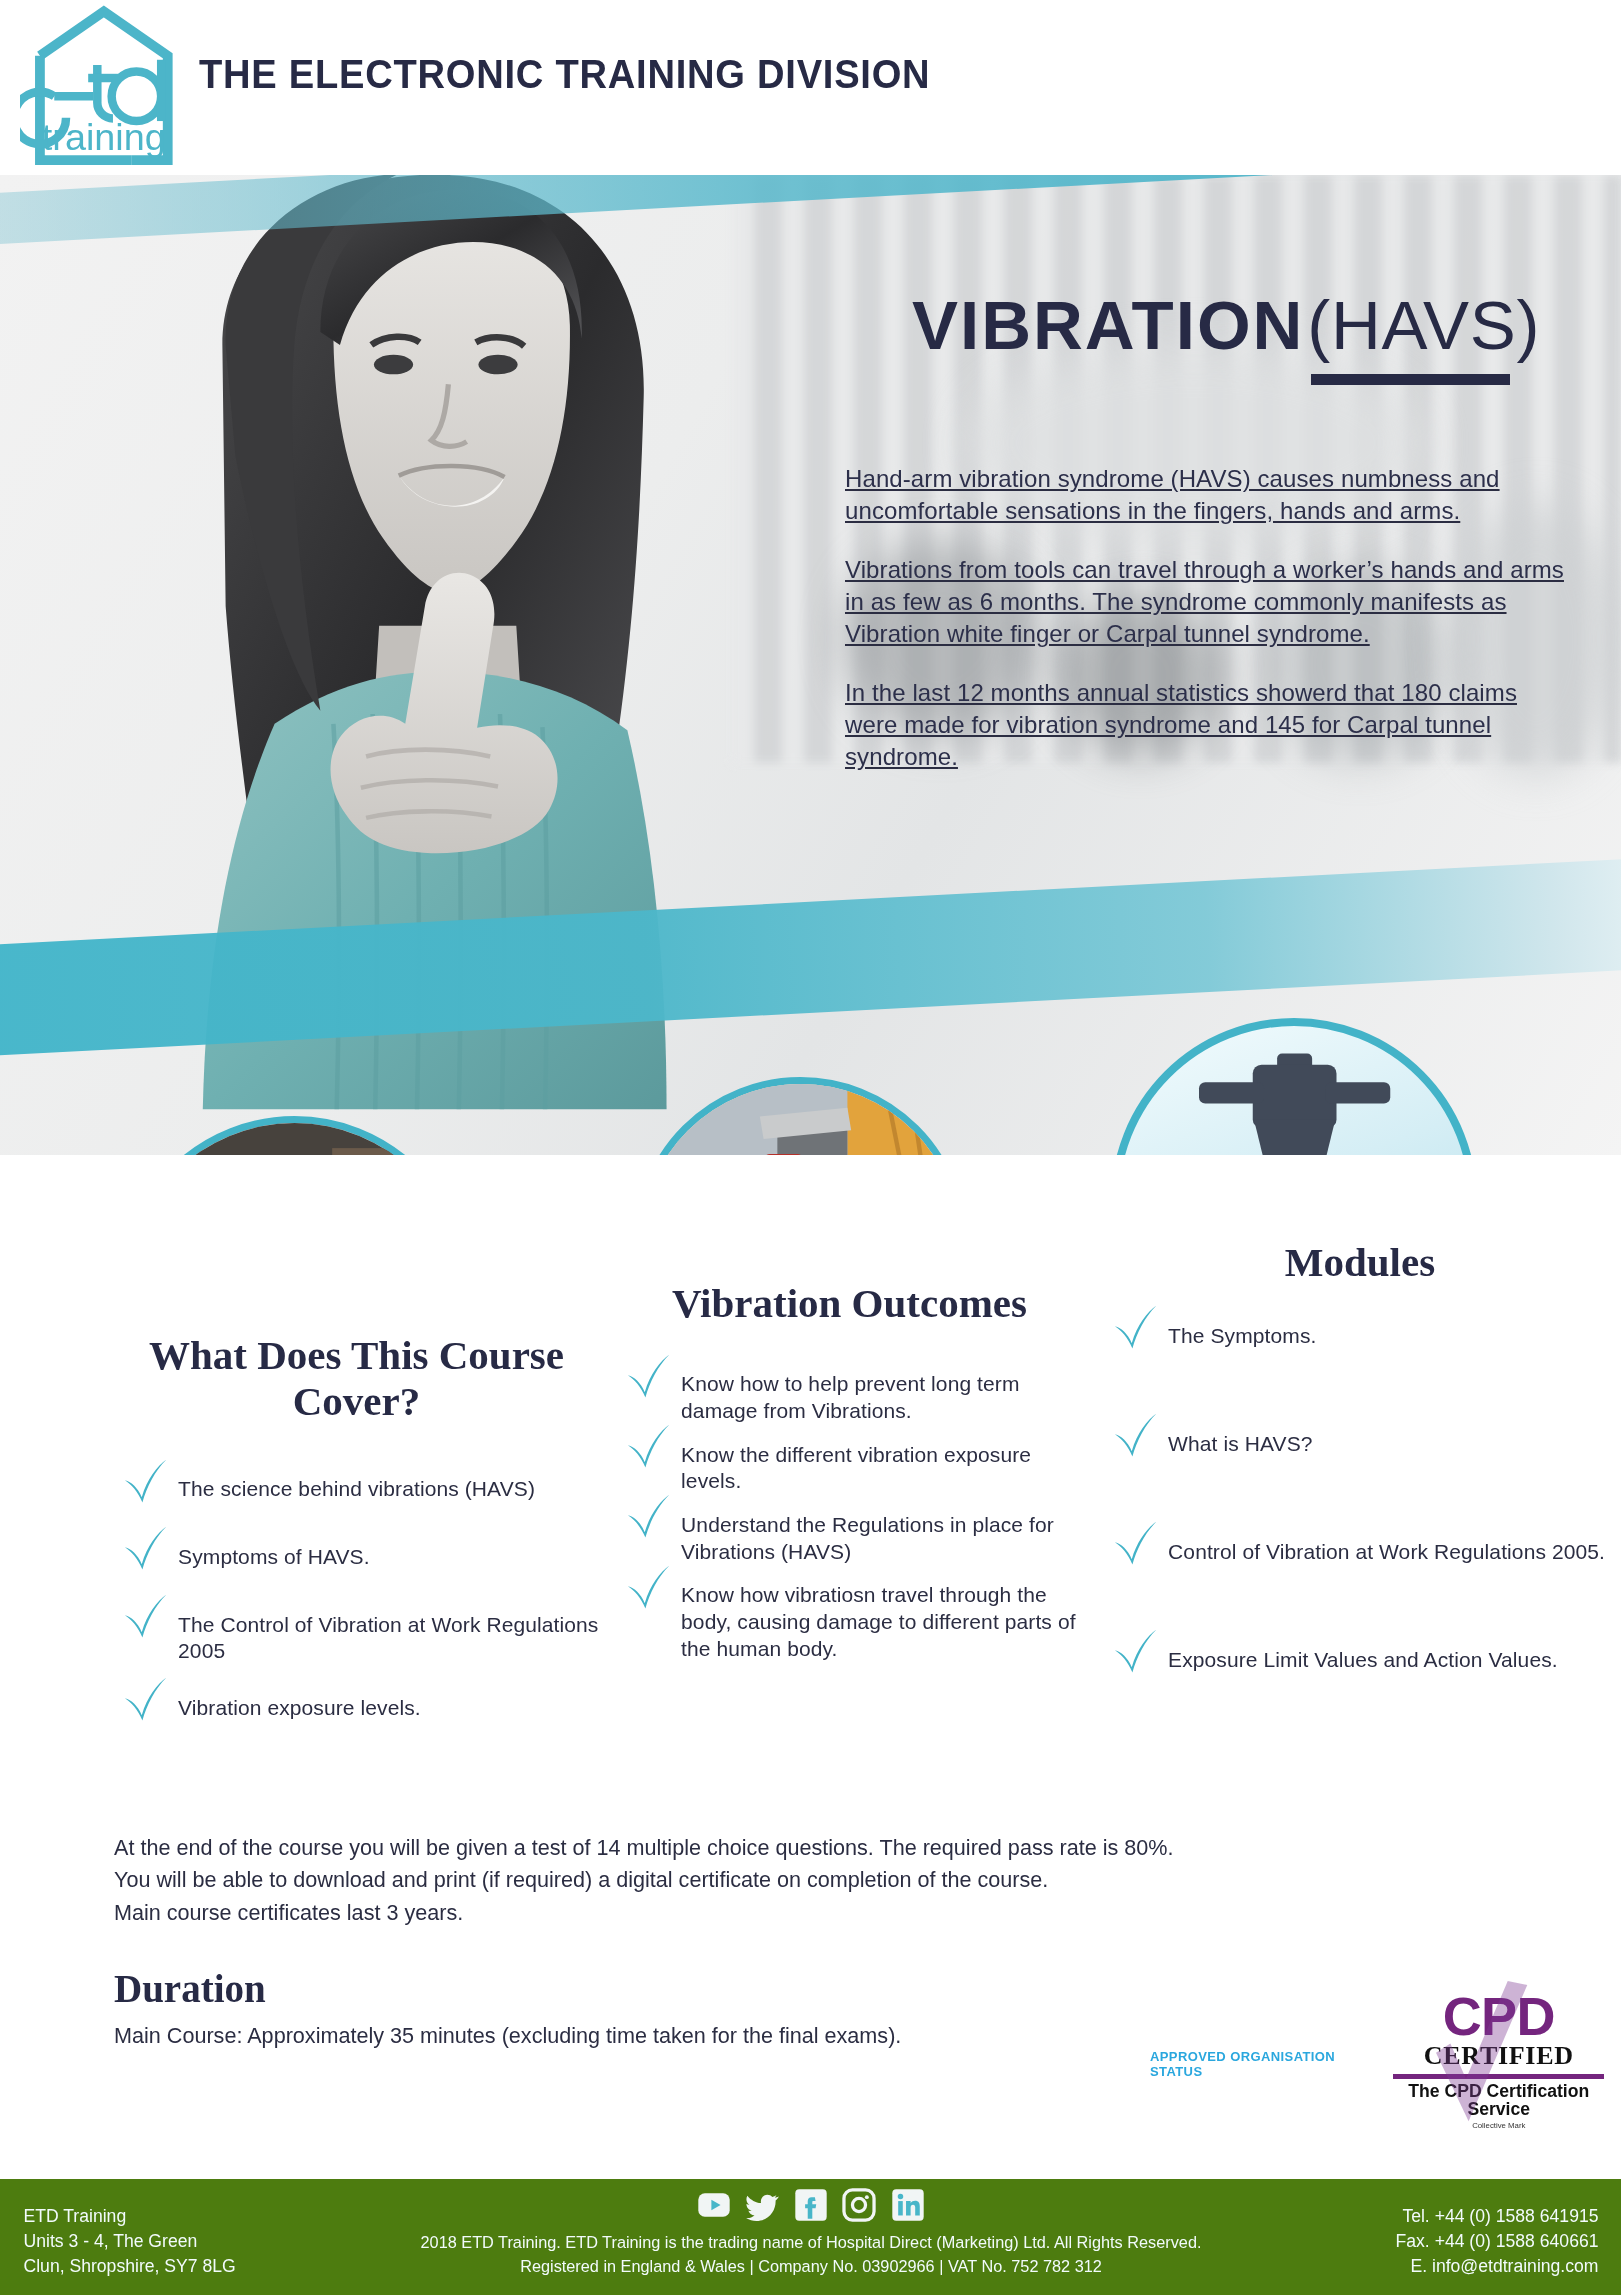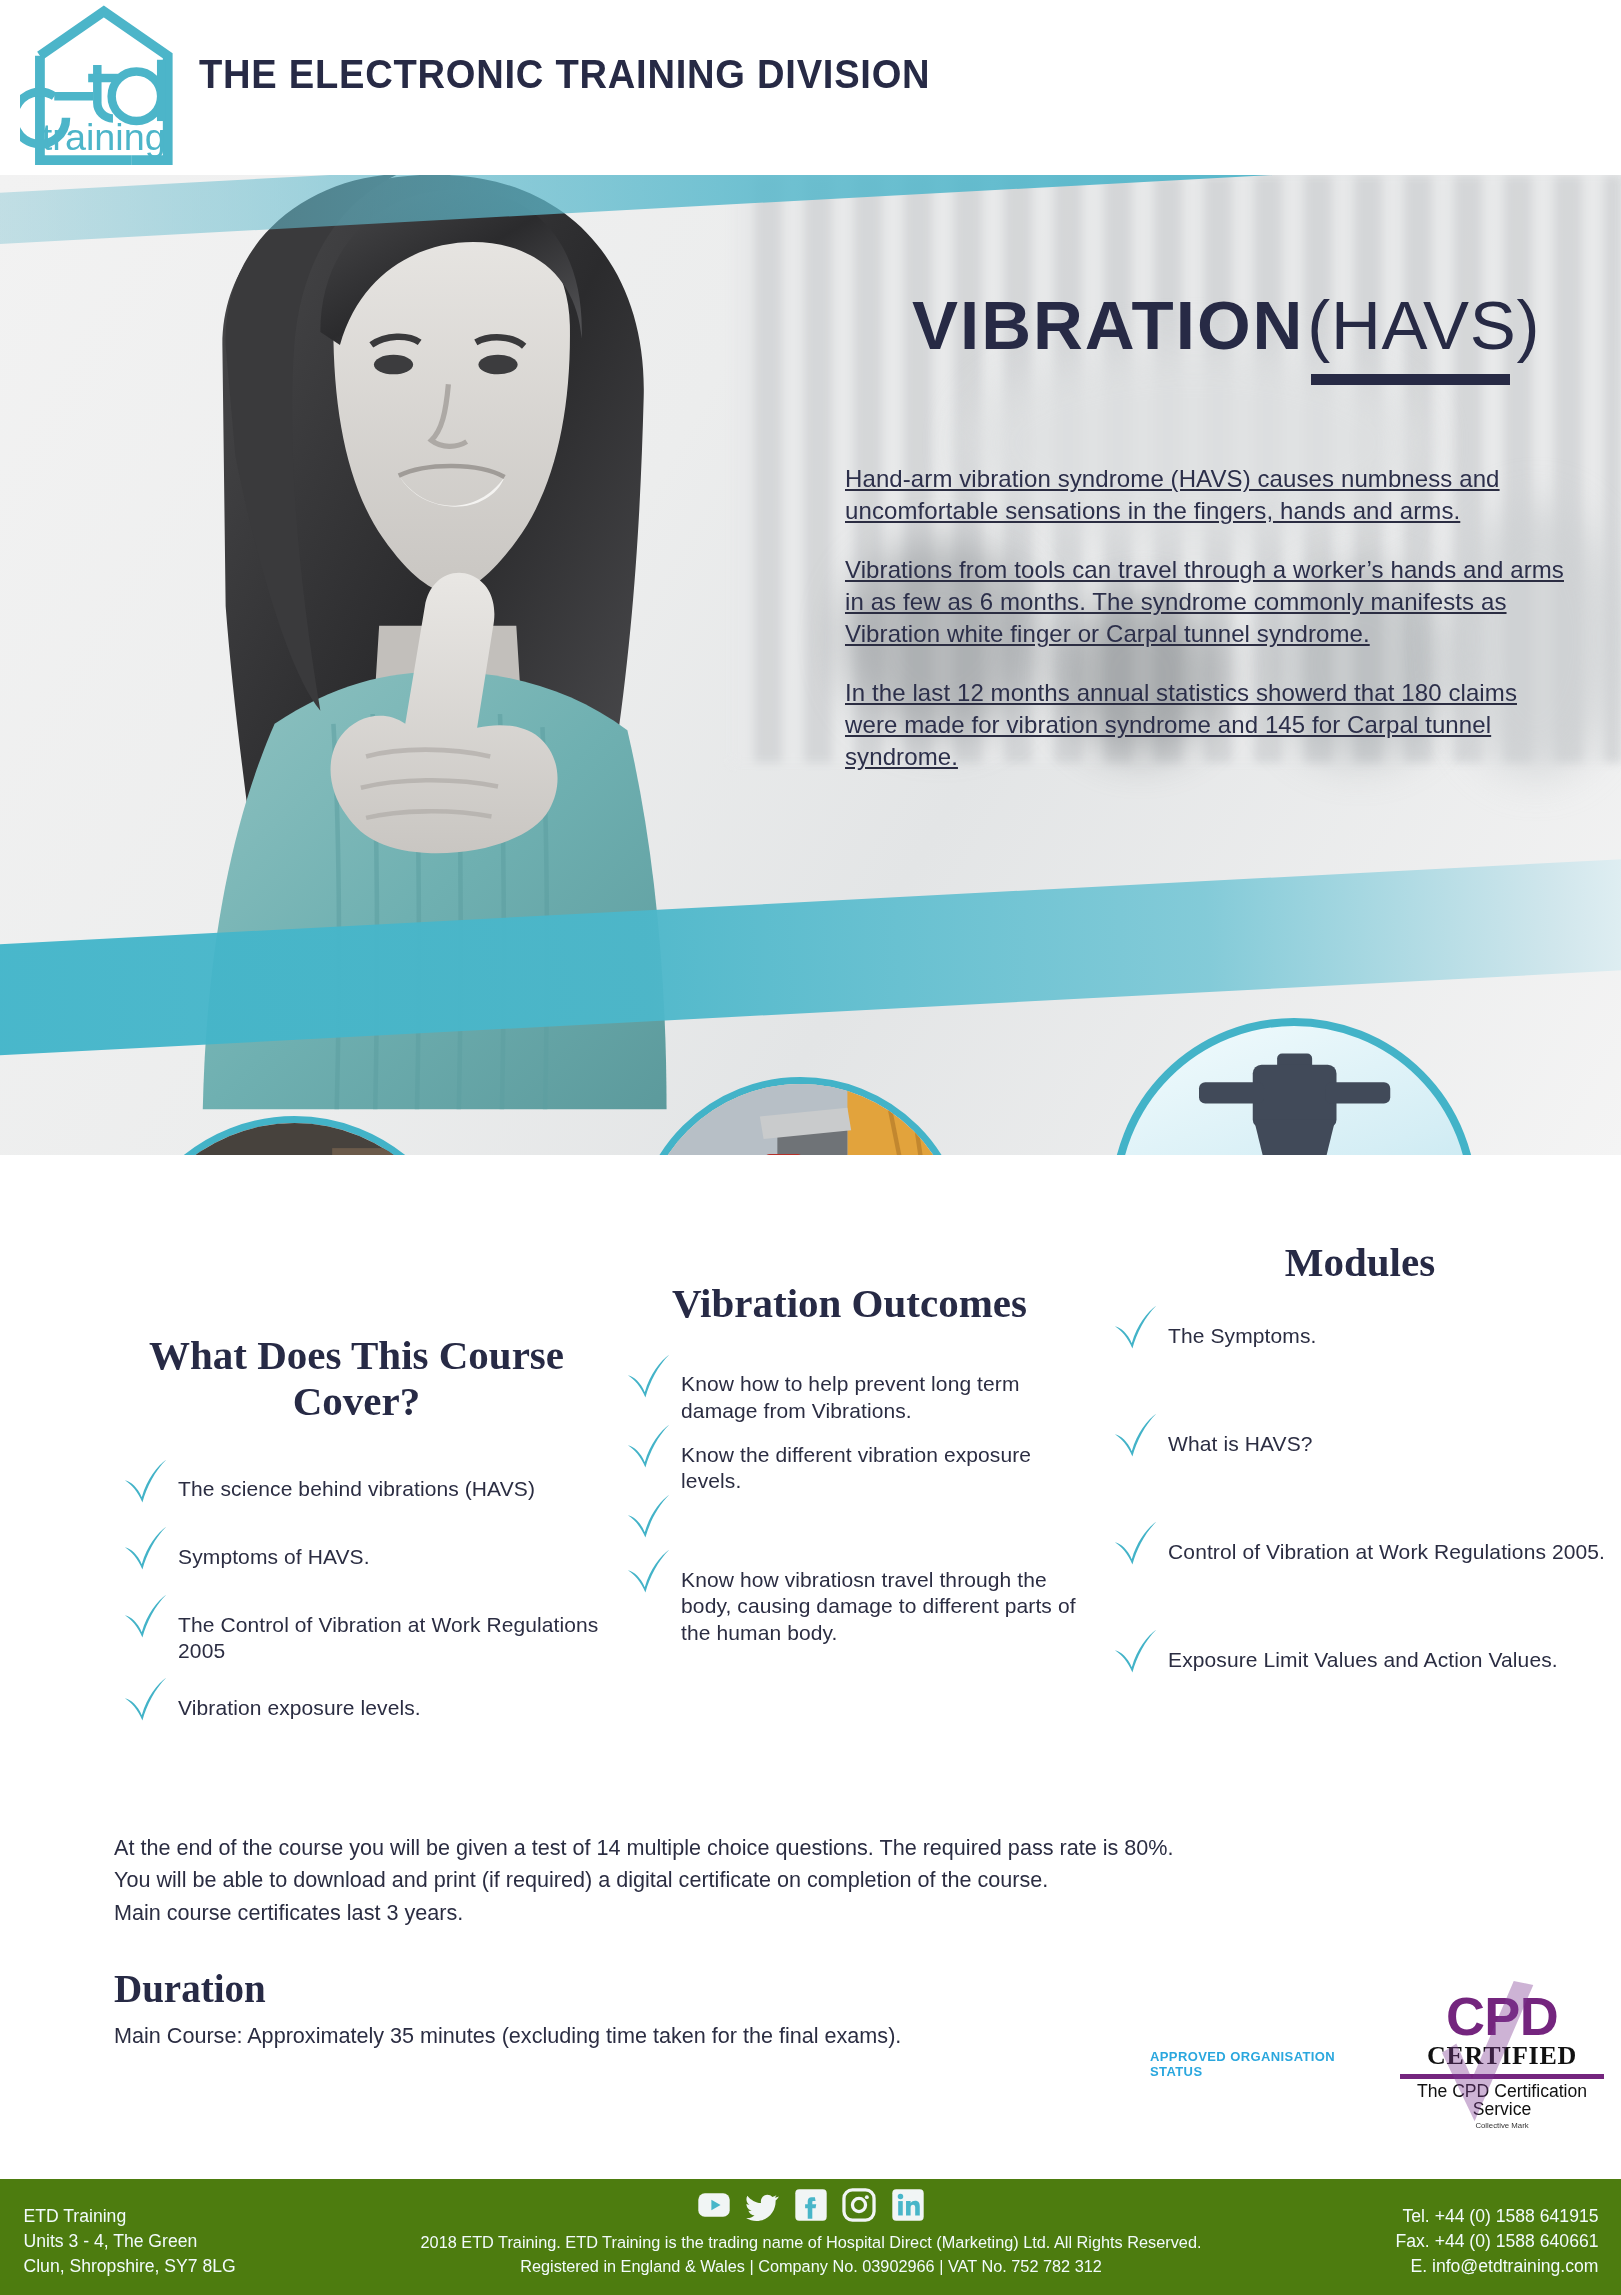--- a/index.html
+++ b/index.html
@@ -121,21 +121,21 @@
   .iirsm { display:flex; align-items:center; flex-direction:column; }
   .iirsm-top { display:flex; align-items:center; }
   .iirsm-shield { width:72px; height:85px; }
   .iirsm-word { font-weight:bold; font-size:56px; color:#8a8c8e; letter-spacing:-1.3px; line-height:.8;
                 margin-left:6.5px; font-family:"Liberation Sans",sans-serif; }
   .iirsm-sub { font-weight:bold; font-size:13px; color:#2aa7de; letter-spacing:0.4px; margin-top:5.2px; }
   .cpd { text-align:center; position:relative; }
   .cpd-c { font-weight:bold; font-size:54px; color:#74257e; line-height:.9; letter-spacing:-0.7px; }
   .cpd-cert { font-family:"Liberation Serif",serif; font-weight:bold; font-size:26px; color:#111; letter-spacing:0.7px; }
   .cpd-rule { height:4.6px; background:#74257e; margin:3.3px 2.6px 2.6px; }
-  .cpd-svc { font-weight:normal; font-size:17.6px; color:#111; line-height:1.05; }
+  .cpd-svc { font-weight:bold; font-size:17.6px; color:#111; line-height:1.05; }
   .cpd-mark { font-size:7.8px; color:#333; margin-top:2px; }
   .cpd-tick { position:absolute; left:41px; top:-11.8px; width:98px; height:150px; opacity:.38; }
 
   
   .footer { position:absolute; left:0; top:2179px; width:1622px; height:116px; background:#4d7c0f; z-index:50; }
   .f-left { position:absolute; left:23.5px; top:25px; }
   .f-left div { color:#f2fbfc; font-size:17.6px; line-height:1.42; }
   .f-center { position:absolute; left:0; right:0; top:9.1px; text-align:center; }
   .f-social { display:flex; justify-content:center; gap:14.4px; }
   .f-social svg { width:34px; height:34px; display:block; }
@@ -380,20 +380,21 @@
               </svg>
             </span>
           <span class="ck-txt">Know the different vibration exposure levels.</span>
         </li>
         <li class="ck-item">
           <span class="ck">
               <svg viewBox="0 0 74 74" xmlns="http://www.w3.org/2000/svg">
                 <path d="M6 36 C16 38 26 48 32 62 C40 34 56 14 70 4 C52 22 40 46 33 70 C26 54 16 42 6 36 Z" fill="#43b3c8"></path>
               </svg>
             </span>
+          <span class="ck-txt">Understand the Regulations in place for Vibrations (HAVS)</span>
         </li>
         <li class="ck-item">
           <span class="ck">
               <svg viewBox="0 0 74 74" xmlns="http://www.w3.org/2000/svg">
                 <path d="M6 36 C16 38 26 48 32 62 C40 34 56 14 70 4 C52 22 40 46 33 70 C26 54 16 42 6 36 Z" fill="#43b3c8"></path>
               </svg>
             </span>
           <span class="ck-txt">Know how vibratiosn travel through the body, causing damage to different parts of the human body.</span>
         </li>
       </ul>

